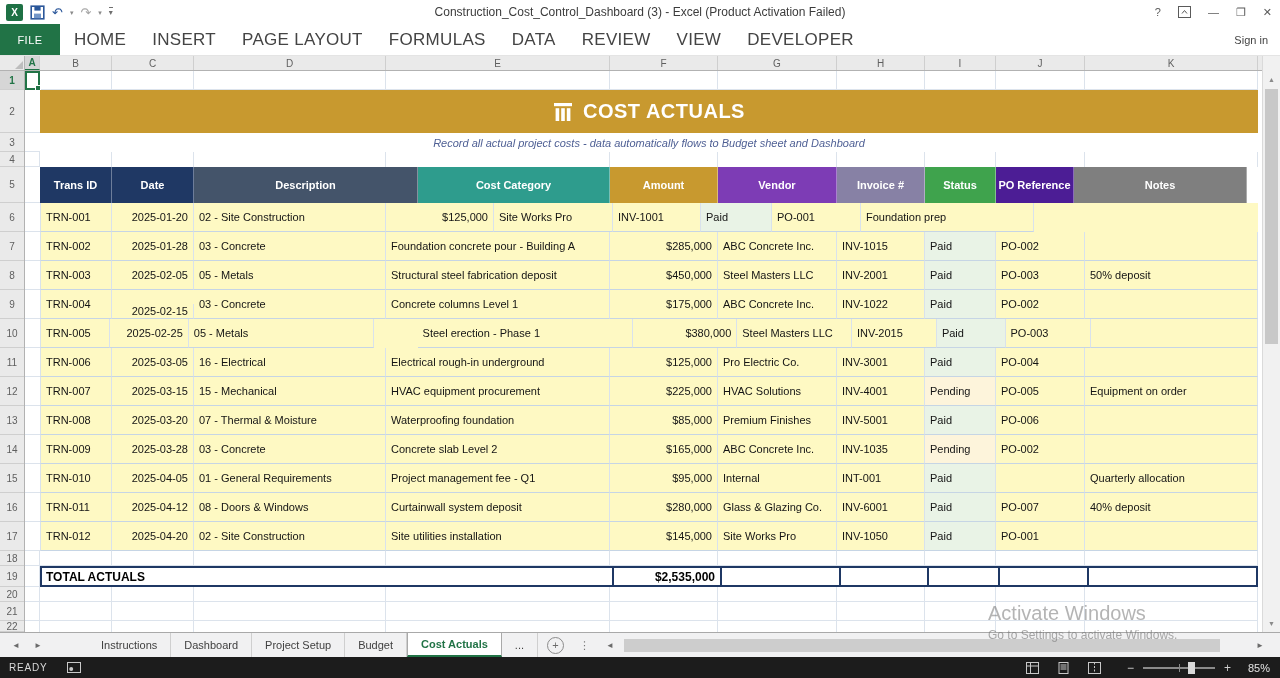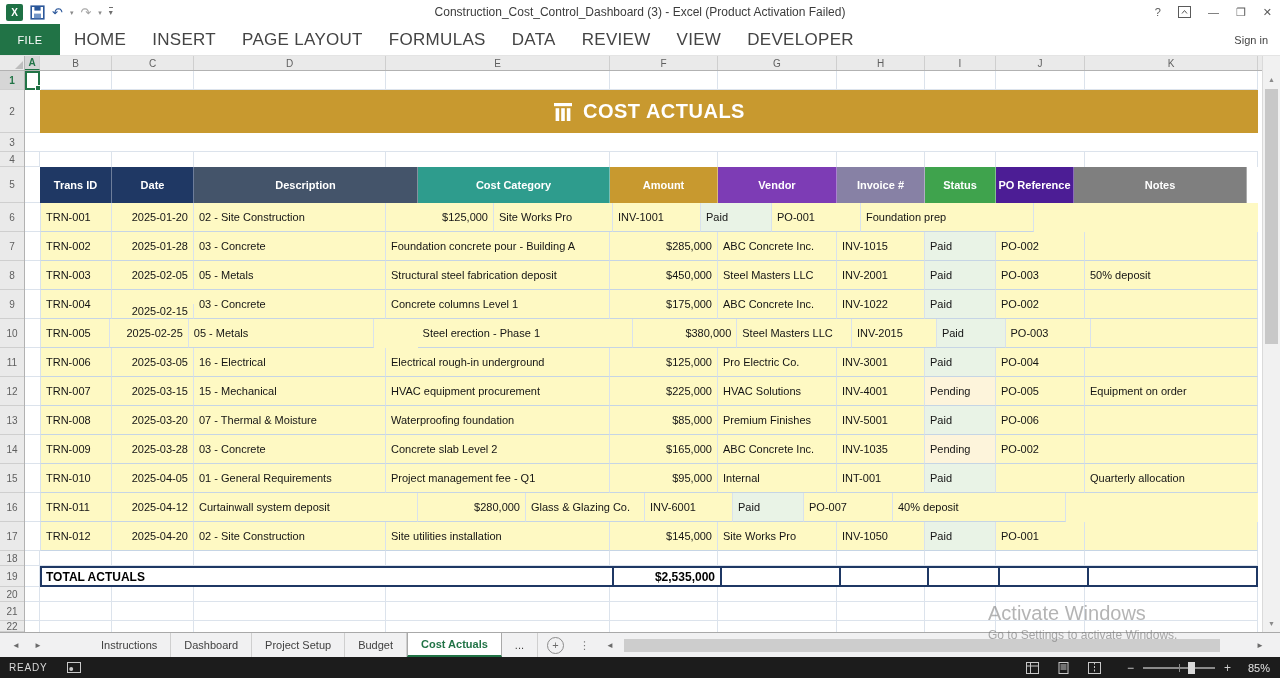--- a/index.html
+++ b/index.html
@@ -239,20 +239,21 @@
     <div class="banner" style="background: rgb(200, 153, 47);">
       <svg width="20" height="18" viewBox="0 0 20 18">
         <rect x="1" y="0" width="18" height="3.2" fill="#fff"></rect>
         <rect x="2.6" y="5.2" width="3.6" height="12.8" fill="#fff"></rect>
         <rect x="8.2" y="5.2" width="3.6" height="12.8" fill="#fff"></rect>
         <rect x="13.8" y="5.2" width="3.6" height="12.8" fill="#fff"></rect>
       </svg>
       <span>COST ACTUALS</span>
     </div>
 
+    <div class="subtitle" style="color: rgb(78, 95, 148);">Record all actual project costs - data automatically flows to Budget sheet and Dashboard</div>
 
     <div class="xtable">
       <div class="thead">
           <div class="thcell" style="width: 72px; background: rgb(31, 56, 100);">Trans ID</div>
           <div class="thcell" style="width: 82px; background: rgb(31, 56, 100);">Date</div>
           <div class="thcell" style="width: 224px; background: rgb(68, 84, 106);">Description</div>
           <div class="thcell" style="width: 192px; background: rgb(46, 156, 141);">Cost Category</div>
           <div class="thcell" style="width: 108px; background: rgb(200, 153, 47);">Amount</div>
           <div class="thcell" style="width: 119px; background: rgb(125, 60, 181);">Vendor</div>
           <div class="thcell" style="width: 88px; background: rgb(135, 129, 165);">Invoice #</div>
@@ -376,20 +377,21 @@
             <div class="tcell a-right" style="width: 108px;">$95,000</div>
             <div class="tcell" style="width: 119px;">Internal</div>
             <div class="tcell" style="width: 88px;">INT-001</div>
             <div class="tcell" style="width: 71px; background: rgb(233, 243, 230);">Paid</div>
             <div class="tcell" style="width: 89px;"></div>
             <div class="tcell" style="width: 173px;">Quarterly allocation</div>
           </div>
           <div class="trow">
             <div class="tcell" style="width: 72px;">TRN-011</div>
             <div class="tcell a-right" style="width: 82px;">2025-04-12</div>
+            <div class="tcell" style="width: 192px;">08 - Doors &amp; Windows</div>
             <div class="tcell" style="width: 224px;">Curtainwall system deposit</div>
             <div class="tcell a-right" style="width: 108px;">$280,000</div>
             <div class="tcell" style="width: 119px;">Glass &amp; Glazing Co.</div>
             <div class="tcell" style="width: 88px;">INV-6001</div>
             <div class="tcell" style="width: 71px; background: rgb(233, 243, 230);">Paid</div>
             <div class="tcell" style="width: 89px;">PO-007</div>
             <div class="tcell" style="width: 173px;">40% deposit</div>
           </div>
           <div class="trow">
             <div class="tcell" style="width: 72px;">TRN-012</div>

